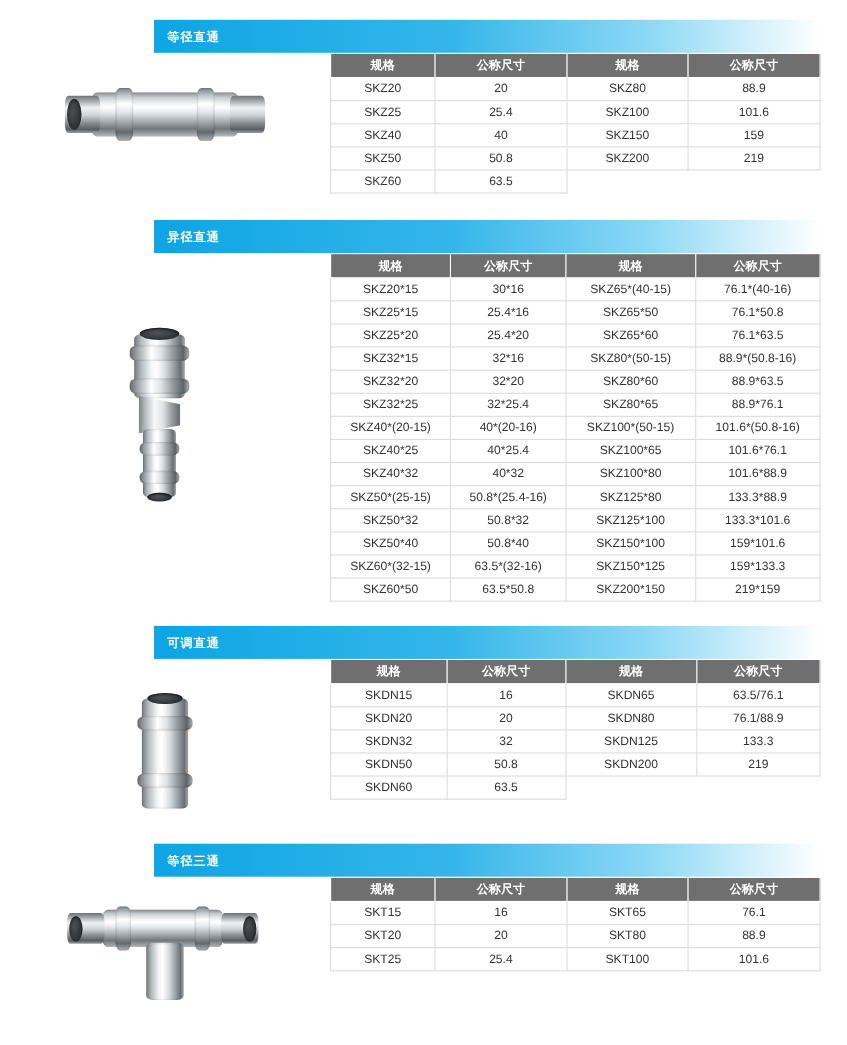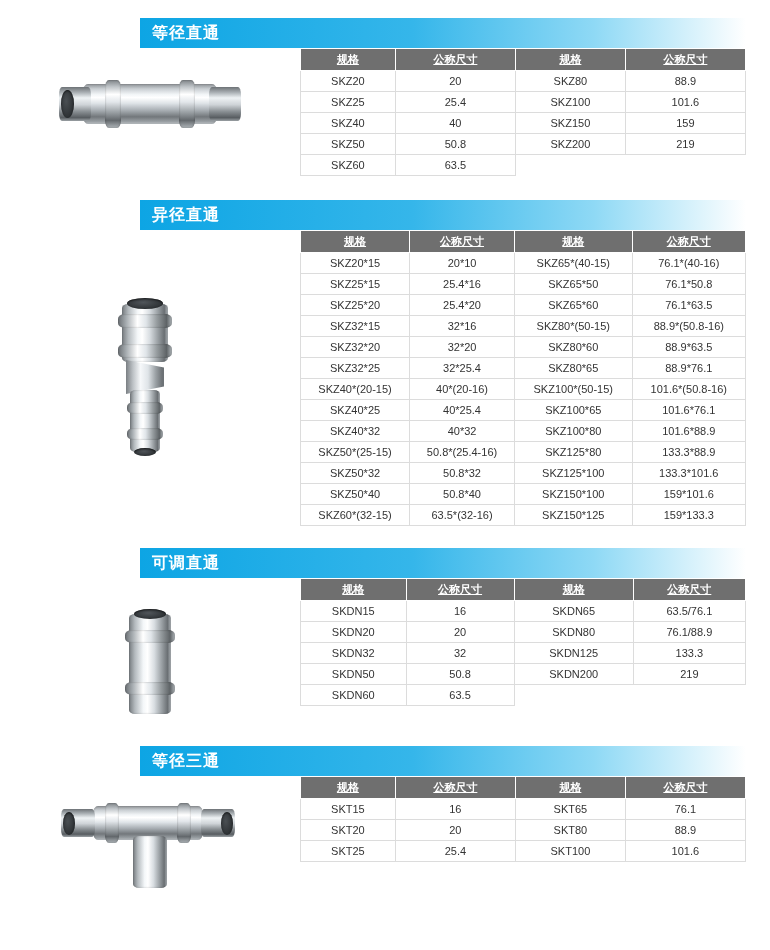--- a/index.html
+++ b/index.html
@@ -24,21 +24,21 @@
     position: relative;
     height: 30px;
     margin-left: 140px;
     margin-right: 24px;
     background: linear-gradient(to right, #0da5e4 0%, #35b6ea 45%, #8fd9f5 75%, #ffffff 100%);
     display: flex;
     align-items: center;
   }
   .sec-title {
     color: #ffffff;
-    font-size: 16px;
+    font-size: 11px;
     font-weight: bold;
     padding-left: 12px;
     letter-spacing: 1px;
     white-space: nowrap;
   }
   .sec-body {
     display: flex;
     flex-direction: row;
     align-items: flex-start;
   }
@@ -62,21 +62,20 @@
   }
   table.spec th {
     background: #6f6f6f;
     color: #ffffff;
     font-weight: bold;
     font-size: 11px;
     height: 22px;
     border: 1px solid #ffffff;
     text-align: center;
     padding: 0 2px;
-    text-decoration: underline;
   }
   table.spec td {
     border: 1px solid #dcdcdc;
     height: 21px;
     text-align: center;
     padding: 0 2px;
     background: #ffffff;
     white-space: nowrap;
   }
   table.spec td.empty { border-color: #ffffff; background: #ffffff; }
@@ -248,21 +247,21 @@
             <tr>
               <th>规格</th>
               <th>公称尺寸</th>
               <th>规格</th>
               <th>公称尺寸</th>
             </tr>
           </thead>
           <tbody>
             <tr>
                 <td>SKZ20*15</td>
-                <td>20*10</td>
+                <td>30*16</td>
                 <td>SKZ65*(40-15)</td>
                 <td>76.1*(40-16)</td>
               </tr>
             <tr>
                 <td>SKZ25*15</td>
                 <td>25.4*16</td>
                 <td>SKZ65*50</td>
                 <td>76.1*50.8</td>
               </tr>
             <tr>
@@ -323,20 +322,26 @@
                 <td>SKZ50*40</td>
                 <td>50.8*40</td>
                 <td>SKZ150*100</td>
                 <td>159*101.6</td>
               </tr>
             <tr>
                 <td>SKZ60*(32-15)</td>
                 <td>63.5*(32-16)</td>
                 <td>SKZ150*125</td>
                 <td>159*133.3</td>
+              </tr>
+            <tr>
+                <td>SKZ60*50</td>
+                <td>63.5*50.8</td>
+                <td>SKZ200*150</td>
+                <td>219*159</td>
               </tr>
           </tbody>
         </table>
       </div>
     </div>
   </div>
 
   <div class="section" style="padding-top:22px;">
     <div class="sec-header">
       <span class="sec-title">可调直通</span>

